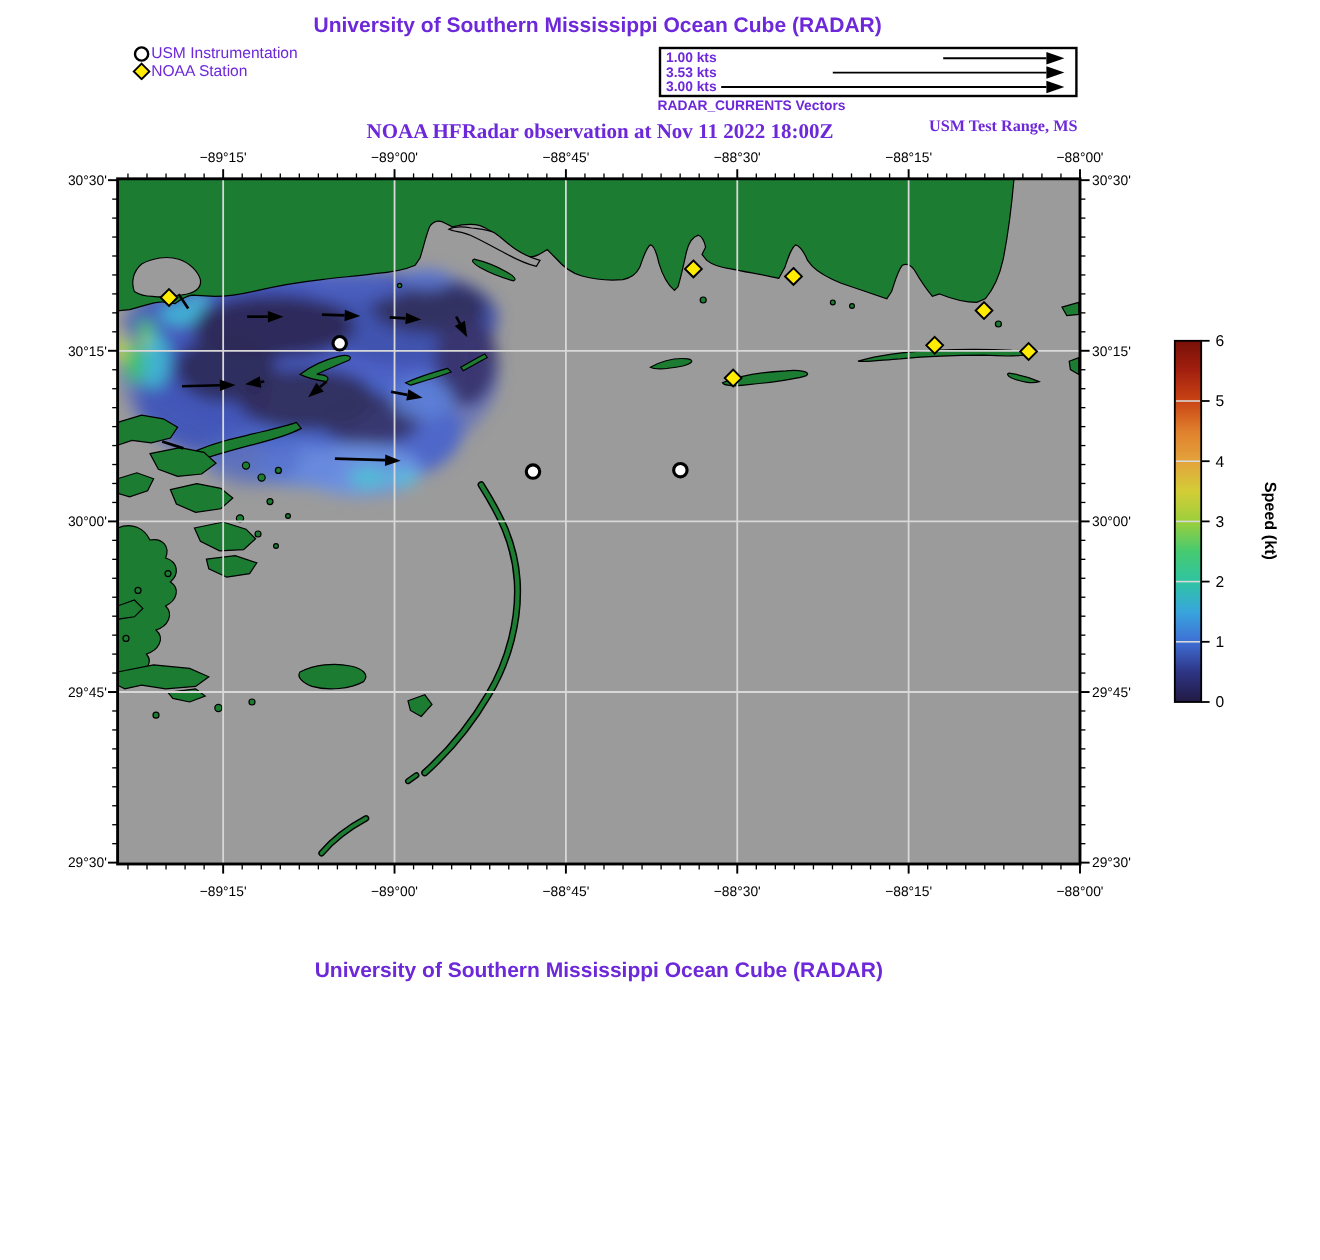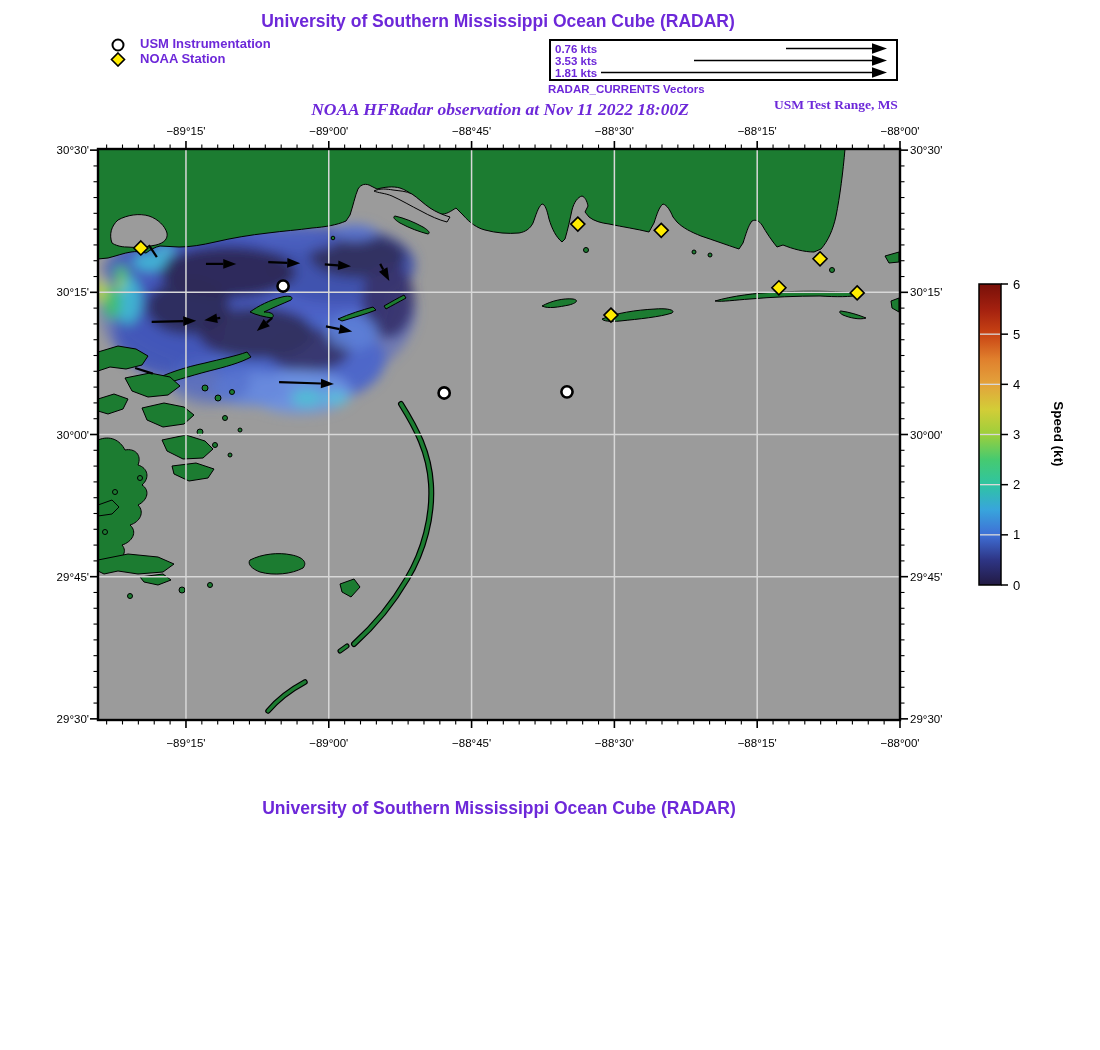--- a/index.html
+++ b/index.html
@@ -4,28 +4,28 @@
 <style>
   html,body{margin:0;padding:0;background:#fff;}
   .page{position:relative;width:1100px;height:1050px;background:#ffffff;overflow:hidden;
         font-family:"Liberation Sans",sans-serif;color:#6d28d9;}
   .title{position:absolute;transform:translateX(-50%);font-size:17.5px;font-weight:bold;white-space:nowrap;}
   .title.top{left:498px;top:11px;}
   .title.bottom{left:499px;top:798px;}
   .legend{position:absolute;left:108px;top:36px;}
   .legend-row{display:flex;align-items:center;height:15px;}
   .legend-row svg{display:block;}
-  .legend-label{font-size:13px;font-weight:bold;margin-left:14px;white-space:nowrap;}
+  .legend-label{font-size:13px;font-weight:normal;margin-left:0;white-space:nowrap;}
   .scalebox{position:absolute;left:549px;top:39px;width:349px;height:42px;
             border:2.5px solid #000;box-sizing:border-box;background:#fff;}
   .scalebox .kts{position:absolute;left:4px;font-size:11.5px;font-weight:bold;line-height:12px;white-space:nowrap;}
   .scalebox svg{position:absolute;left:0;top:0;}
   .vectors-caption{position:absolute;left:548px;top:83px;font-size:11.5px;font-weight:bold;}
   .subtitle{position:absolute;left:500px;top:99px;transform:translateX(-50%);
-            font-family:"Liberation Serif",serif;font-size:17.5px;font-weight:bold;white-space:nowrap;font-style:italic;}
+            font-family:"Liberation Serif",serif;font-size:17.5px;font-weight:bold;white-space:nowrap;}
   .range-label{position:absolute;left:836px;top:97px;transform:translateX(-50%);
             font-family:"Liberation Serif",serif;font-size:13.5px;font-weight:bold;white-space:nowrap;}
   #map-svg{position:absolute;left:0;top:0;}
   #map-svg text{font-family:"Liberation Sans",sans-serif;fill:#000;}
   .ticklabel{font-size:11.5px;}
   .cbnum{font-size:13px;}
   .cblabel{font-size:13.5px;font-weight:bold;}
 </style>
 </head>
 <body>
@@ -57,23 +57,23 @@
         </g>
         <g>
           <line x1="143" y1="19.5" x2="321" y2="19.5" stroke="#000" stroke-width="1.6"></line>
           <polygon points="336,19.5 321,14.3 321,24.7" fill="#000"></polygon>
         </g>
         <g>
           <line x1="50" y1="31.5" x2="321" y2="31.5" stroke="#000" stroke-width="1.6"></line>
           <polygon points="336,31.5 321,26.3 321,36.7" fill="#000"></polygon>
         </g>
       </svg>
-    <span class="kts" style="top:1.5px">0.76 kts</span>
+    <span class="kts" style="top:1.5px">1.00 kts</span>
     <span class="kts" style="top:13.5px">3.53 kts</span>
-    <span class="kts" style="top:25.5px">1.81 kts</span>
+    <span class="kts" style="top:25.5px">3.00 kts</span>
   </div>
 
   <div class="vectors-caption">RADAR_CURRENTS Vectors</div>
   <div class="subtitle">NOAA HFRadar observation at Nov 11 2022 18:00Z</div>
   <div class="range-label">USM Test Range, MS</div>
 
   <svg id="map-svg" width="1100" height="840">
     <defs>
       <clipPath id="mapclip">
           <rect x="98" y="149" width="802" height="571"></rect>

